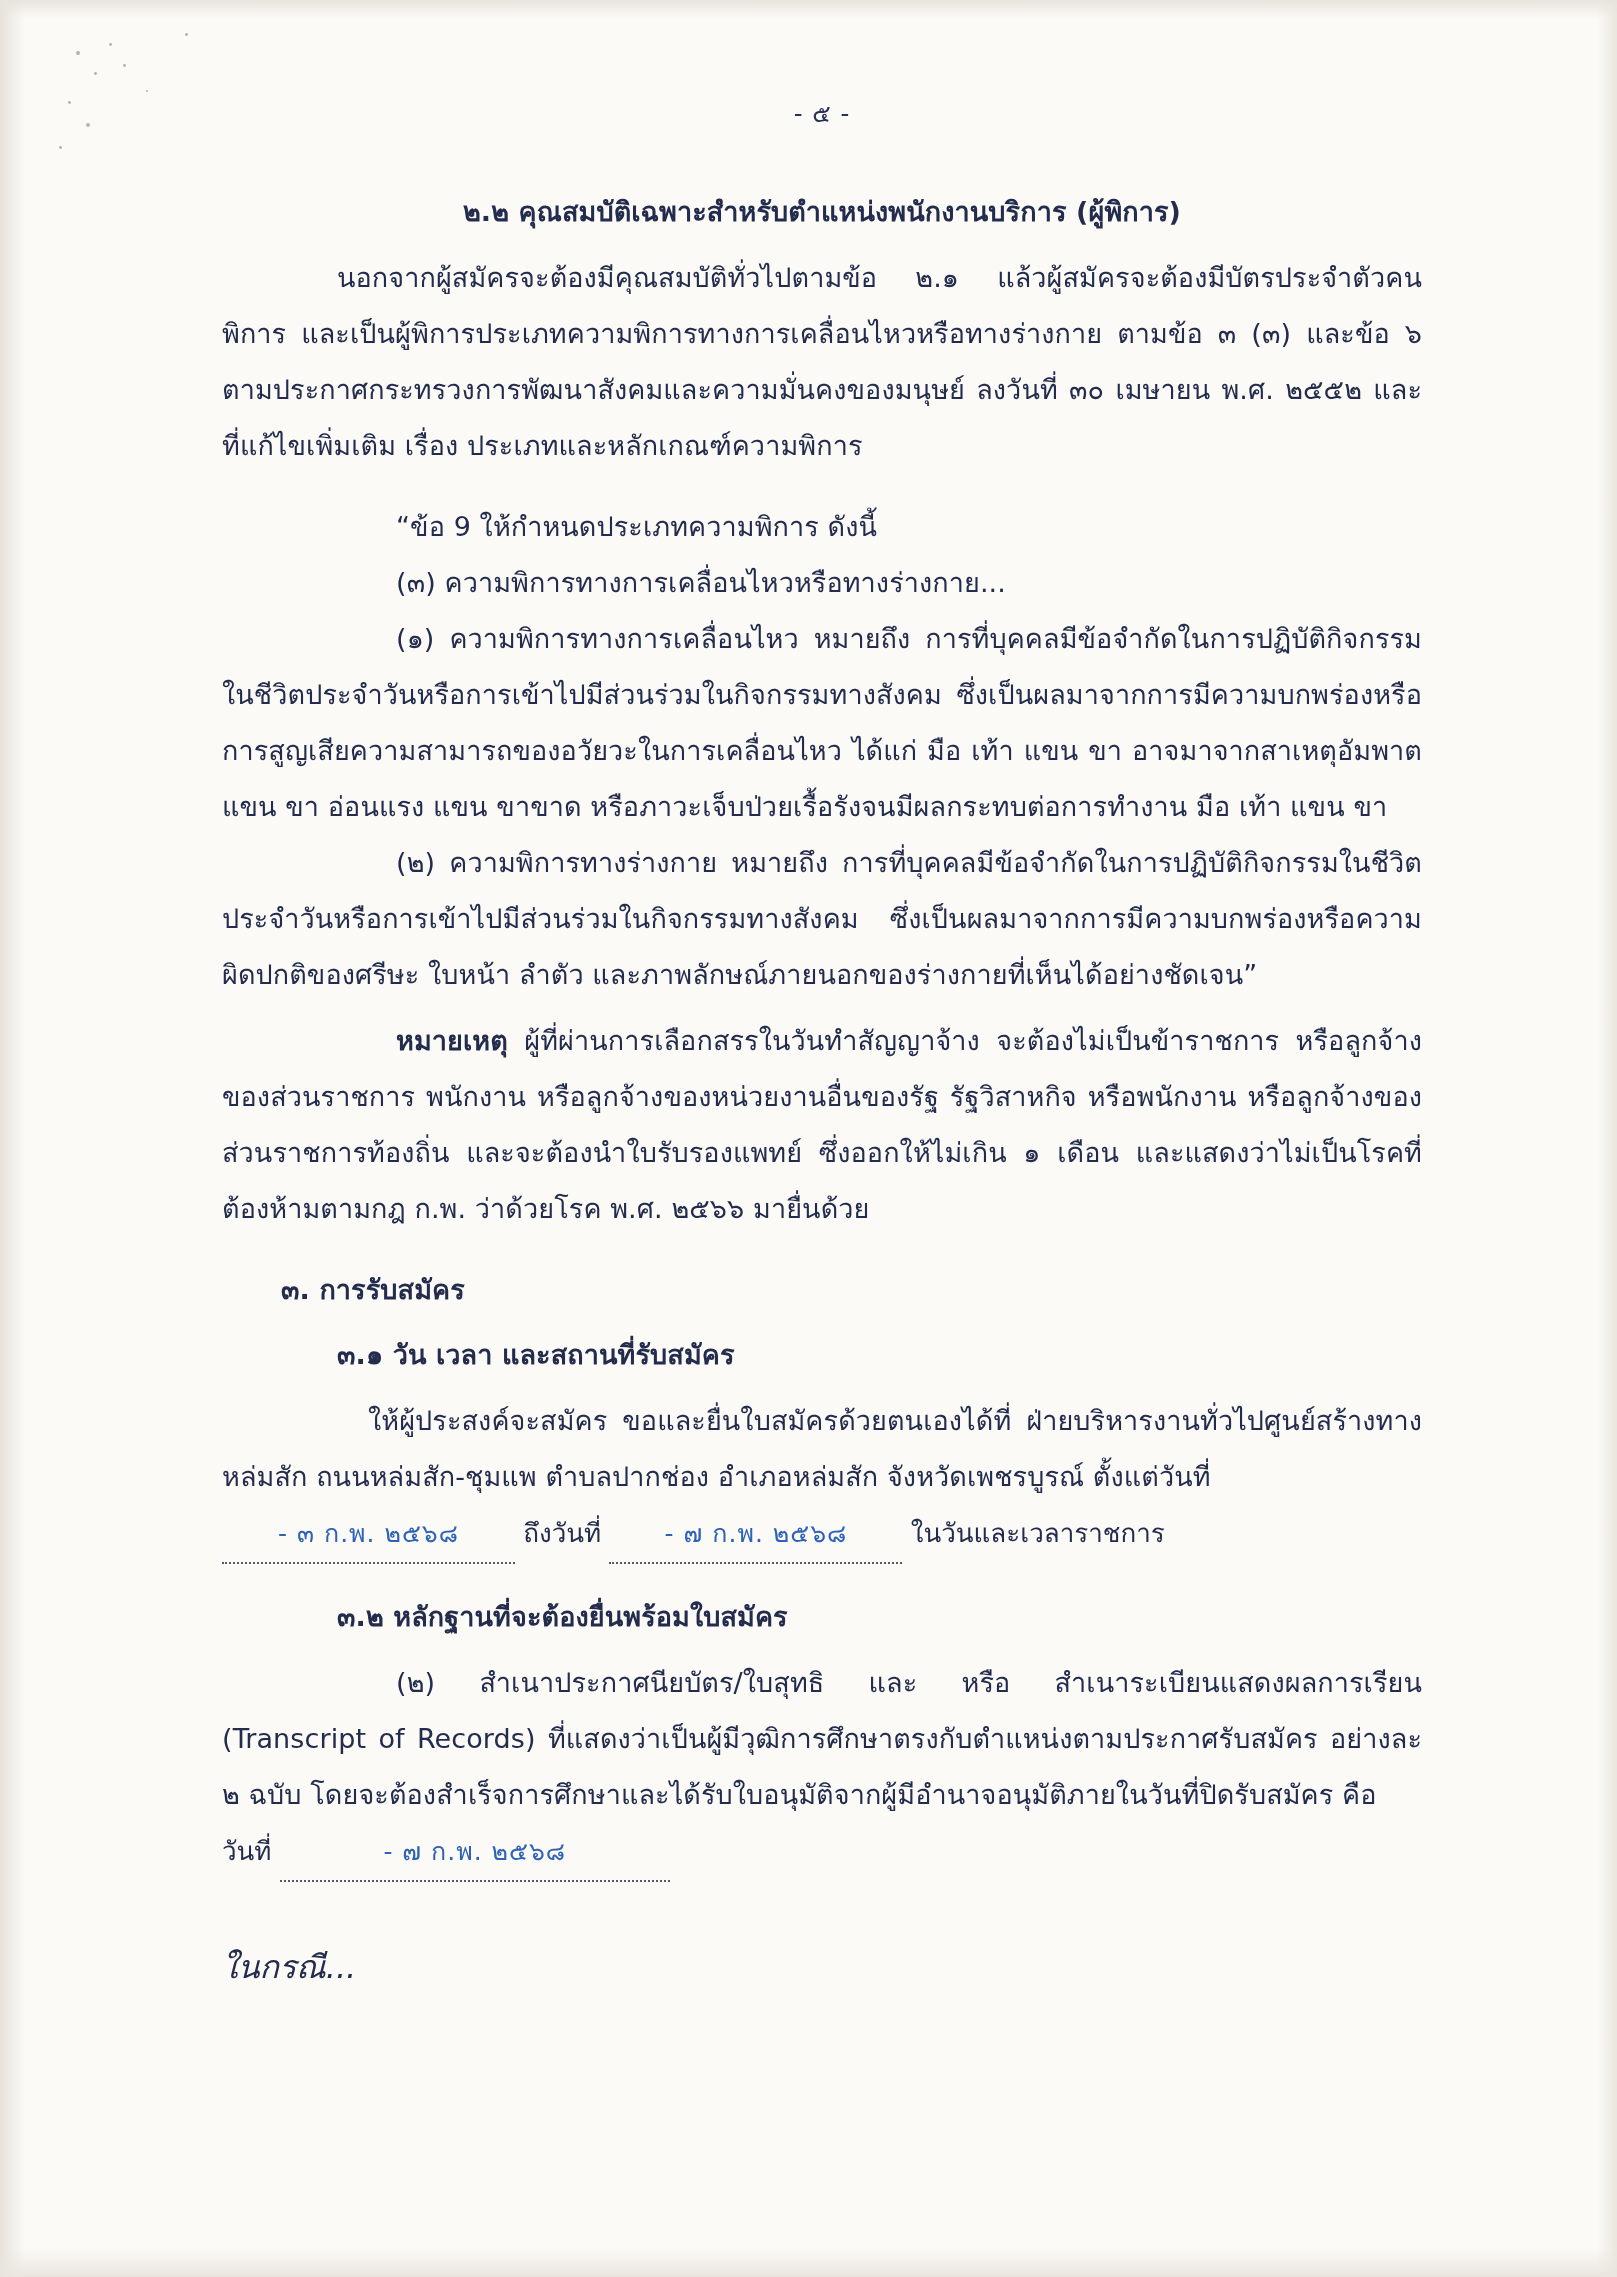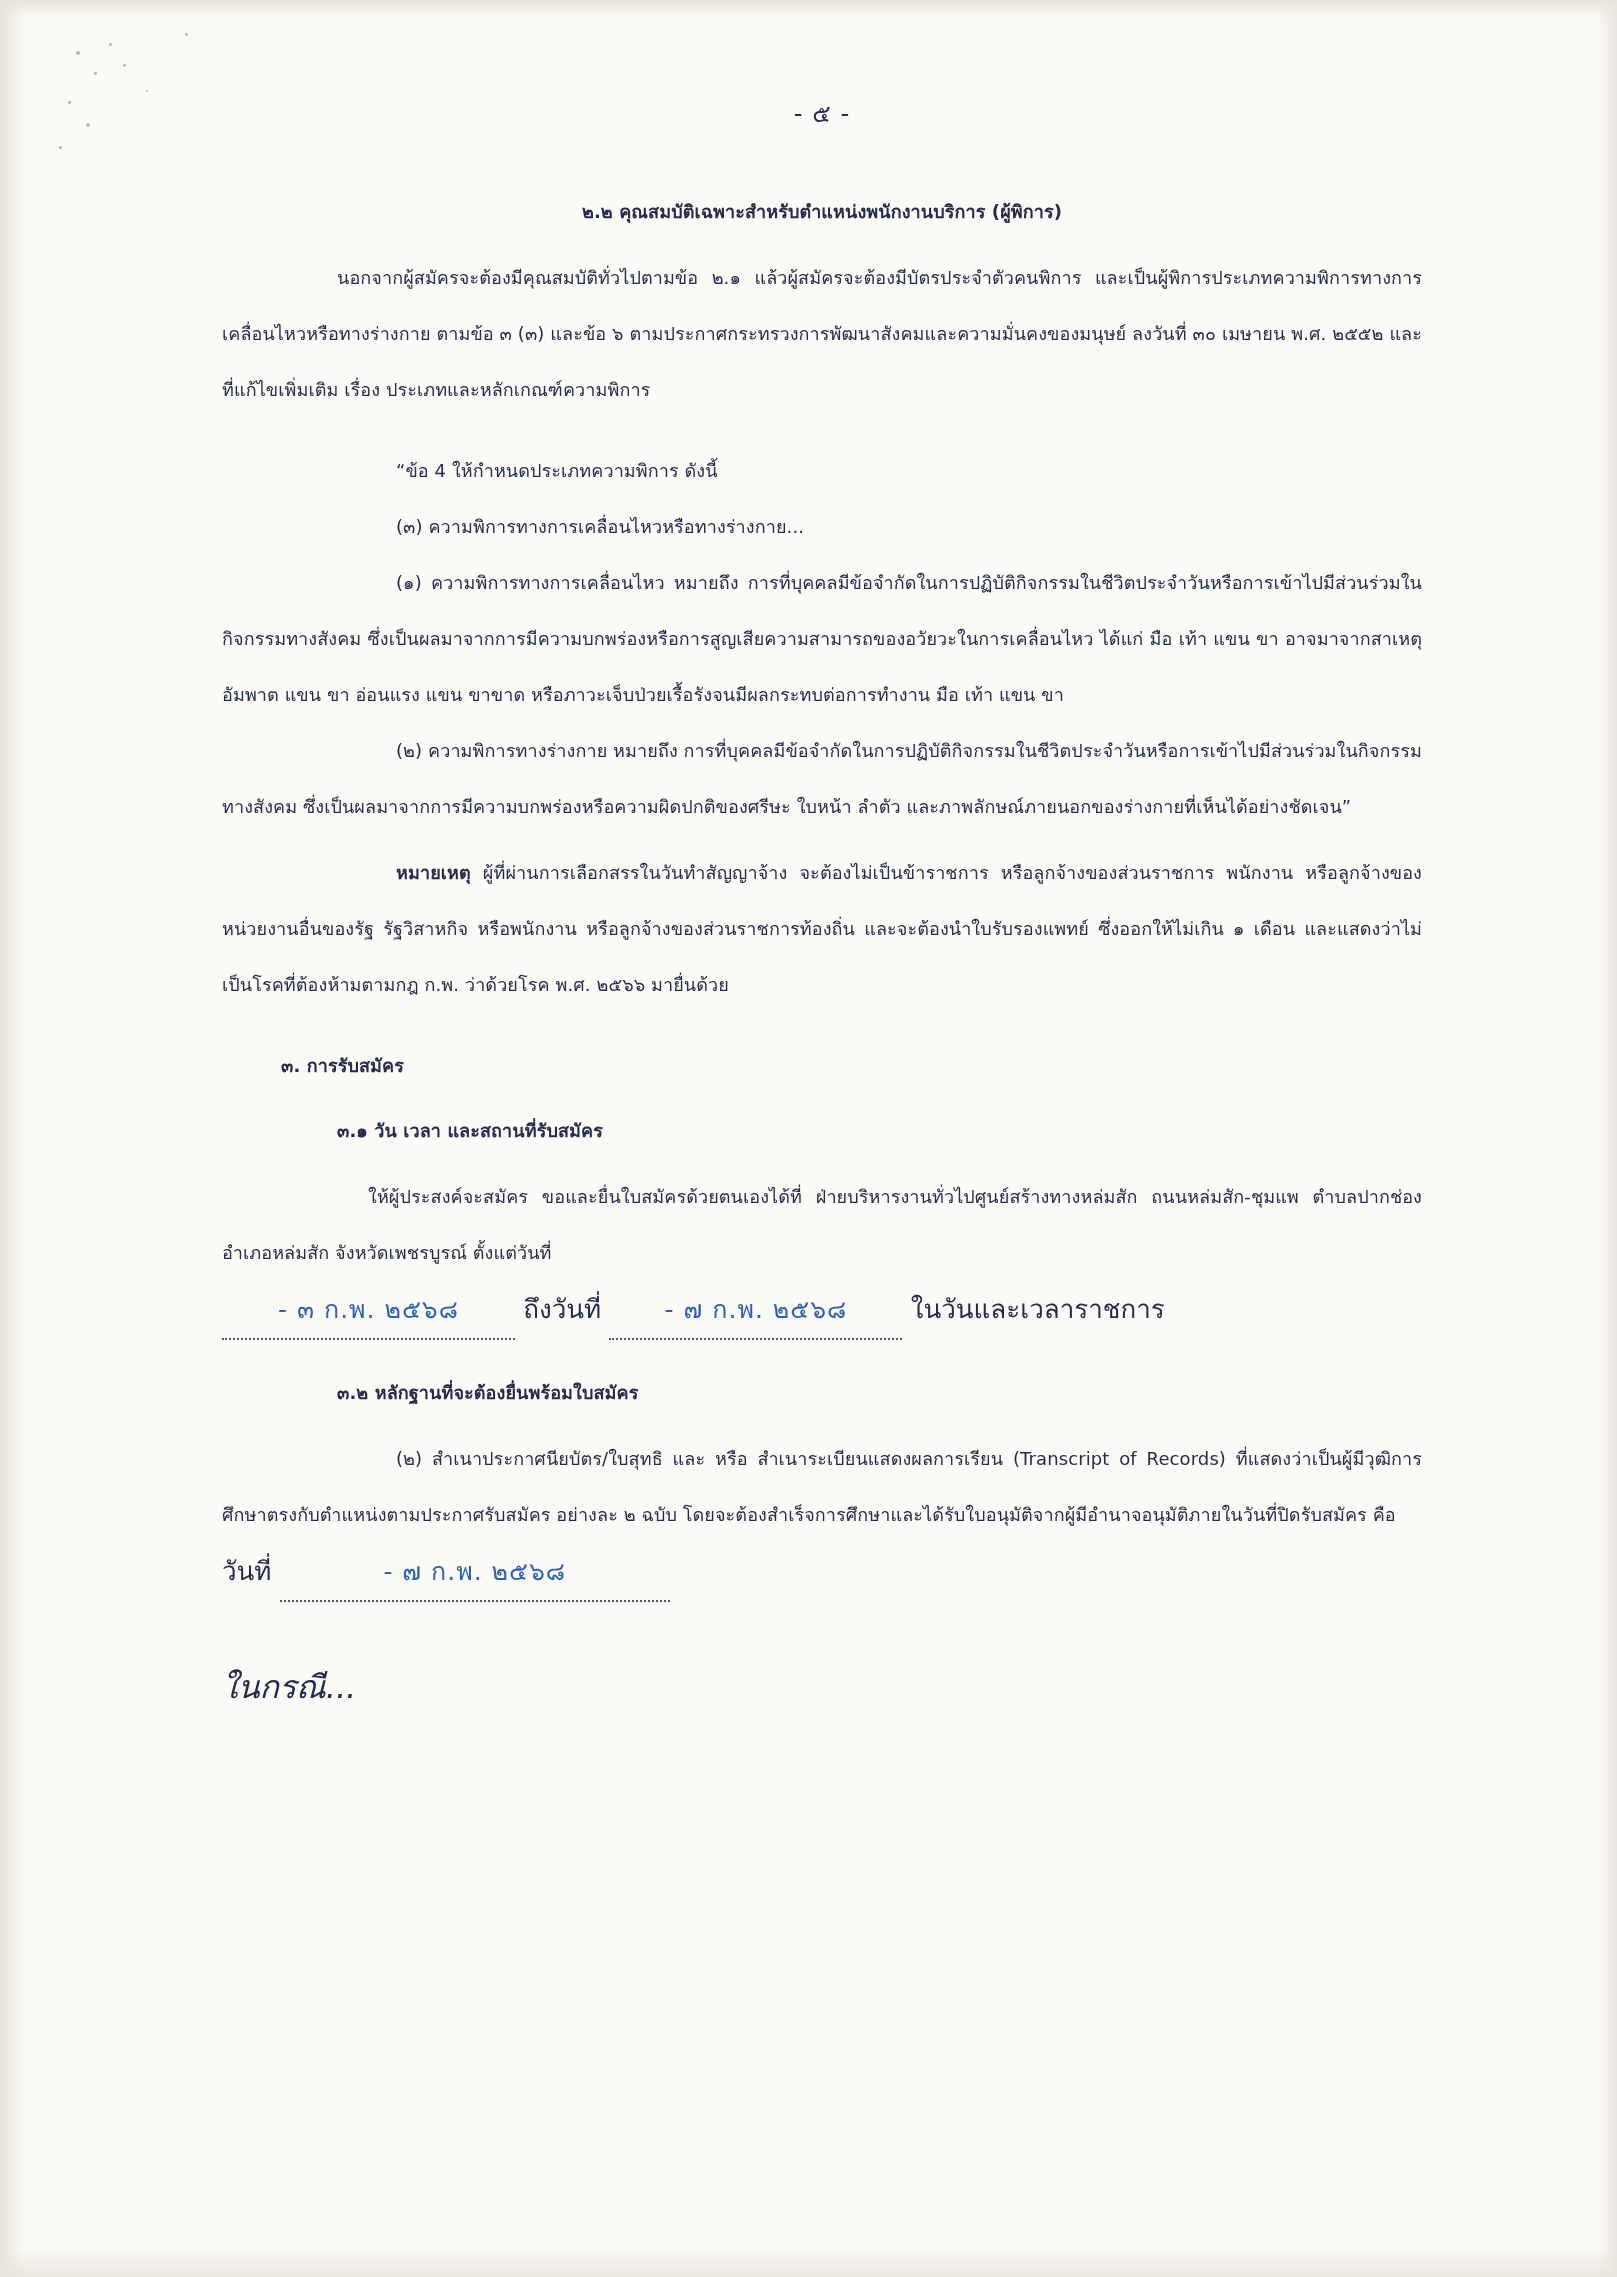--- a/index.html
+++ b/index.html
@@ -62,21 +62,21 @@
   .page-number {
     text-align: center;
     font-size: 24.4px;
     letter-spacing: 1px;
     margin-bottom: 51px;
     color: #26305a;
   }
 
   p {
     margin: 0;
-    font-size: 18px;
+    font-size: 27px;
     line-height: 56px;
     text-align: justify;
     text-justify: inter-word;
     letter-spacing: 0.1px;
     color: #232c4d;
   }
   .center-head {
     text-align: center;
     margin-bottom: 5.9px;
   }
@@ -153,21 +153,21 @@
   <div class="speck" style="left:59px;top:146px;width:2.9px;height:2.9px;"></div>
 
   <div class="body-area">
 
     <div class="page-number">- ๕ -</div>
 
     <p class="center-head bold">๒.๒ คุณสมบัติเฉพาะสำหรับตำแหน่งพนักงานบริการ (ผู้พิการ)</p>
 
     <p class="indent-1 gap-sm">นอกจากผู้สมัครจะต้องมีคุณสมบัติทั่วไปตามข้อ ๒.๑ แล้วผู้สมัครจะต้องมีบัตรประจำตัวคนพิการ และเป็นผู้พิการประเภทความพิการทางการเคลื่อนไหวหรือทางร่างกาย ตามข้อ ๓ (๓) และข้อ ๖ ตามประกาศกระทรวงการพัฒนาสังคมและความมั่นคงของมนุษย์ ลงวันที่ ๓๐ เมษายน พ.ศ. ๒๕๕๒ และที่แก้ไขเพิ่มเติม เรื่อง ประเภทและหลักเกณฑ์ความพิการ</p>
 
-    <p class="indent-2 gap-md">“ข้อ 4 ให้กำหนดประเภทความพิการ ดังนี้</p>
+    <p class="indent-2 gap-md">“ข้อ 9 ให้กำหนดประเภทความพิการ ดังนี้</p>
 
     <p class="indent-2">(๓) ความพิการทางการเคลื่อนไหวหรือทางร่างกาย...</p>
 
 
     <p class="indent-2">(๑) ความพิการทางการเคลื่อนไหว หมายถึง การที่บุคคลมีข้อจำกัดในการปฏิบัติกิจกรรมในชีวิตประจำวันหรือการเข้าไปมีส่วนร่วมในกิจกรรมทางสังคม ซึ่งเป็นผลมาจากการมีความบกพร่องหรือการสูญเสียความสามารถของอวัยวะในการเคลื่อนไหว ได้แก่ มือ เท้า แขน ขา อาจมาจากสาเหตุอัมพาต แขน ขา อ่อนแรง แขน ขาขาด หรือภาวะเจ็บป่วยเรื้อรังจนมีผลกระทบต่อการทำงาน มือ เท้า แขน ขา</p>
 
     <p class="indent-2">(๒) ความพิการทางร่างกาย หมายถึง การที่บุคคลมีข้อจำกัดในการปฏิบัติกิจกรรมในชีวิตประจำวันหรือการเข้าไปมีส่วนร่วมในกิจกรรมทางสังคม ซึ่งเป็นผลมาจากการมีความบกพร่องหรือความผิดปกติของศรีษะ ใบหน้า ลำตัว และภาพลักษณ์ภายนอกของร่างกายที่เห็นได้อย่างชัดเจน”</p>
 
     <p class="indent-2 gap-sm">
       <span class="bold">หมายเหตุ</span>

